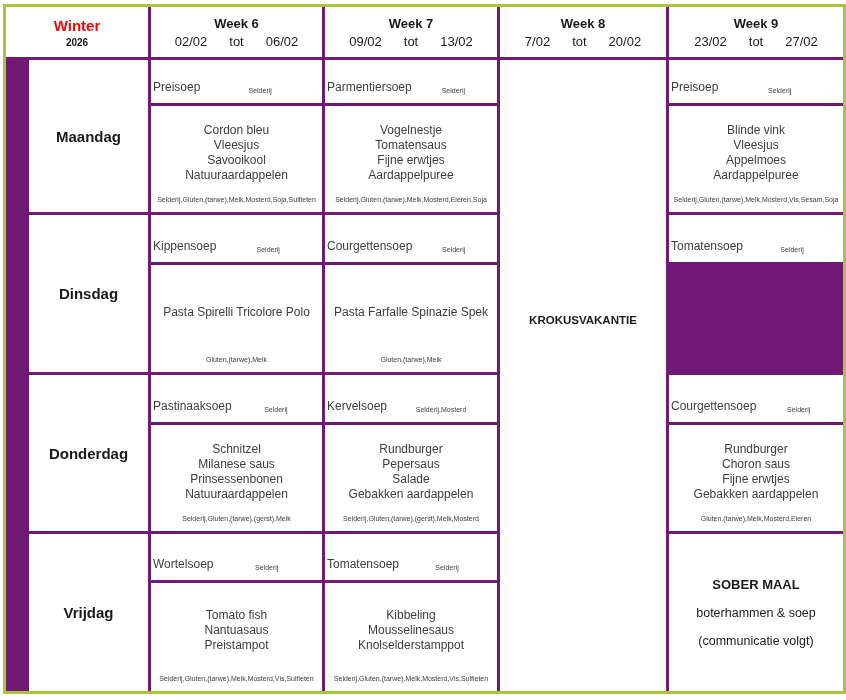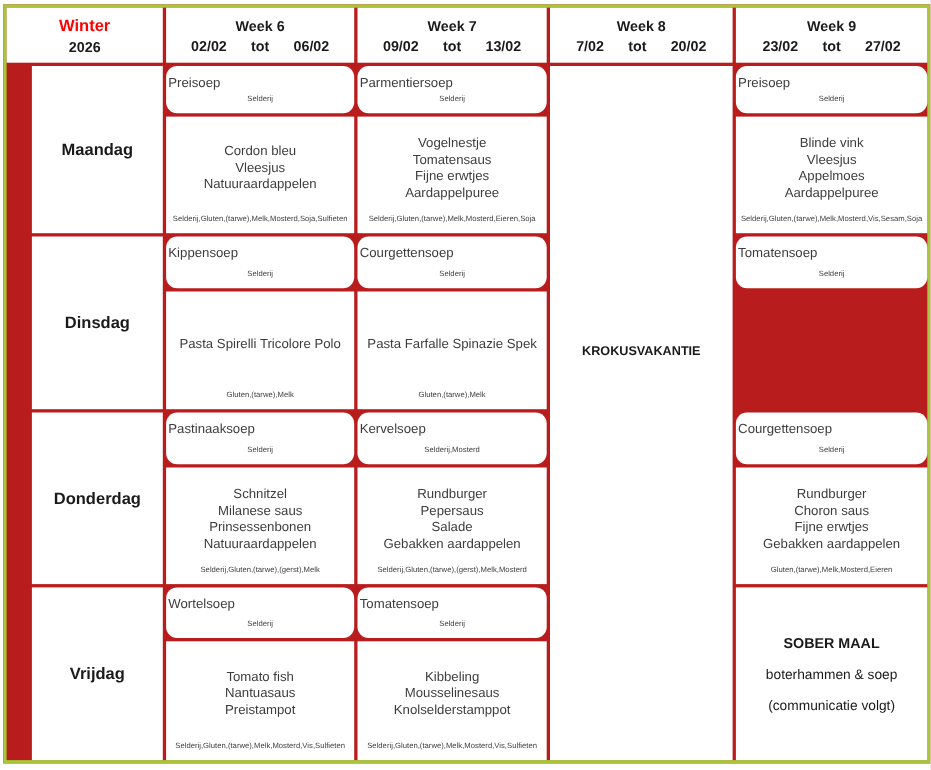--- a/index.html
+++ b/index.html
@@ -2,36 +2,36 @@
 <html><head>
 <meta charset="utf-8">
 <style>
   html,body{margin:0;padding:0;background:#fff;font-family:"Liberation Sans",sans-serif;}
   .page{width:846px;height:700px;background:#fff;overflow:hidden;}
   .menu-table{
     display:grid;
     grid-template-columns:142px 171px 172px 166px 174px;
     grid-template-rows:50px 43px 106px 47px 107px 47px 106px 46px 108px;
     gap:3px;
-    background:#b91c1c;
+    background:#701a75;
     border:3px solid #a8c63a;
     width:fit-content;
     margin:4px 0 0 3px;
   }
   .cell{background:#fff;box-sizing:border-box;overflow:hidden;}
   
   .hcell{display:flex;flex-direction:column;justify-content:center;align-items:center;gap:3px;}
   .season{color:#ff0000;font-weight:bold;font-size:15px;}
-  .year{font-weight:bold;font-size:13px;color:#1a1a1a;}
+  .year{font-weight:bold;font-size:10px;color:#1a1a1a;}
   .week-name{font-weight:bold;font-size:13px;color:#1a1a1a;}
-  .week-dates{display:flex;gap:22px;font-weight:bold;font-size:13px;color:#1a1a1a;}
+  .week-dates{display:flex;gap:22px;font-weight:normal;font-size:13px;color:#1a1a1a;}
   
   .day-cell{display:flex;align-items:center;justify-content:center;font-weight:bold;font-size:15px;color:#1a1a1a;margin-left:23px;}
   
-  .soup-cell{display:flex;flex-direction:column;justify-content:space-between;align-items:flex-start;text-align:center;padding:8px 2px 8px;border-radius:10px;}
+  .soup-cell{display:flex;flex-direction:row;justify-content:space-between;align-items:flex-end;text-align:center;padding:8px 2px 8px;}
   .dish{font-size:12px;line-height:15px;color:#3d3d3d;}
   .allergens{font-size:7px;line-height:9px;color:#3d3d3d;word-break:break-all;text-align:center;padding:0 1px;width:100%;box-sizing:border-box;}
   
   .main-cell{display:flex;flex-direction:column;padding:4px 2px 8px;text-align:center;}
   .dishes{flex:1;display:flex;flex-direction:column;justify-content:center;}
   
   .vacation-cell{display:flex;align-items:center;justify-content:center;padding-bottom:112px;font-weight:bold;font-size:11.5px;color:#1a1a1a;text-align:center;}
   .sober-cell{display:flex;flex-direction:column;align-items:center;justify-content:center;gap:14px;text-align:right;font-size:12.5px;color:#1a1a1a;}
   .sober-title{font-weight:bold;font-size:13px;}
 </style>
@@ -84,20 +84,21 @@
     <div class="cell day-cell" style="grid-area:8/1/10/2">Vrijdag</div>
 
     <div class="cell soup-cell" style="grid-area:2/2">
       <span class="dish">Preisoep</span>
       <span class="allergens">Selderij</span>
     </div>
     <div class="cell main-cell" style="grid-area:3/2">
       <div class="dishes">
         <span class="dish">Cordon bleu</span>
         <span class="dish">Vleesjus</span>
+        <span class="dish">Savooikool</span>
         <span class="dish">Natuuraardappelen</span>
       </div>
       <span class="allergens">Selderij,Gluten,(tarwe),Melk,Mosterd,Soja,Sulfieten</span>
     </div>
     <div class="cell soup-cell" style="grid-area:4/2">
       <span class="dish">Kippensoep</span>
       <span class="allergens">Selderij</span>
     </div>
     <div class="cell main-cell" style="grid-area:5/2">
       <div class="dishes">

